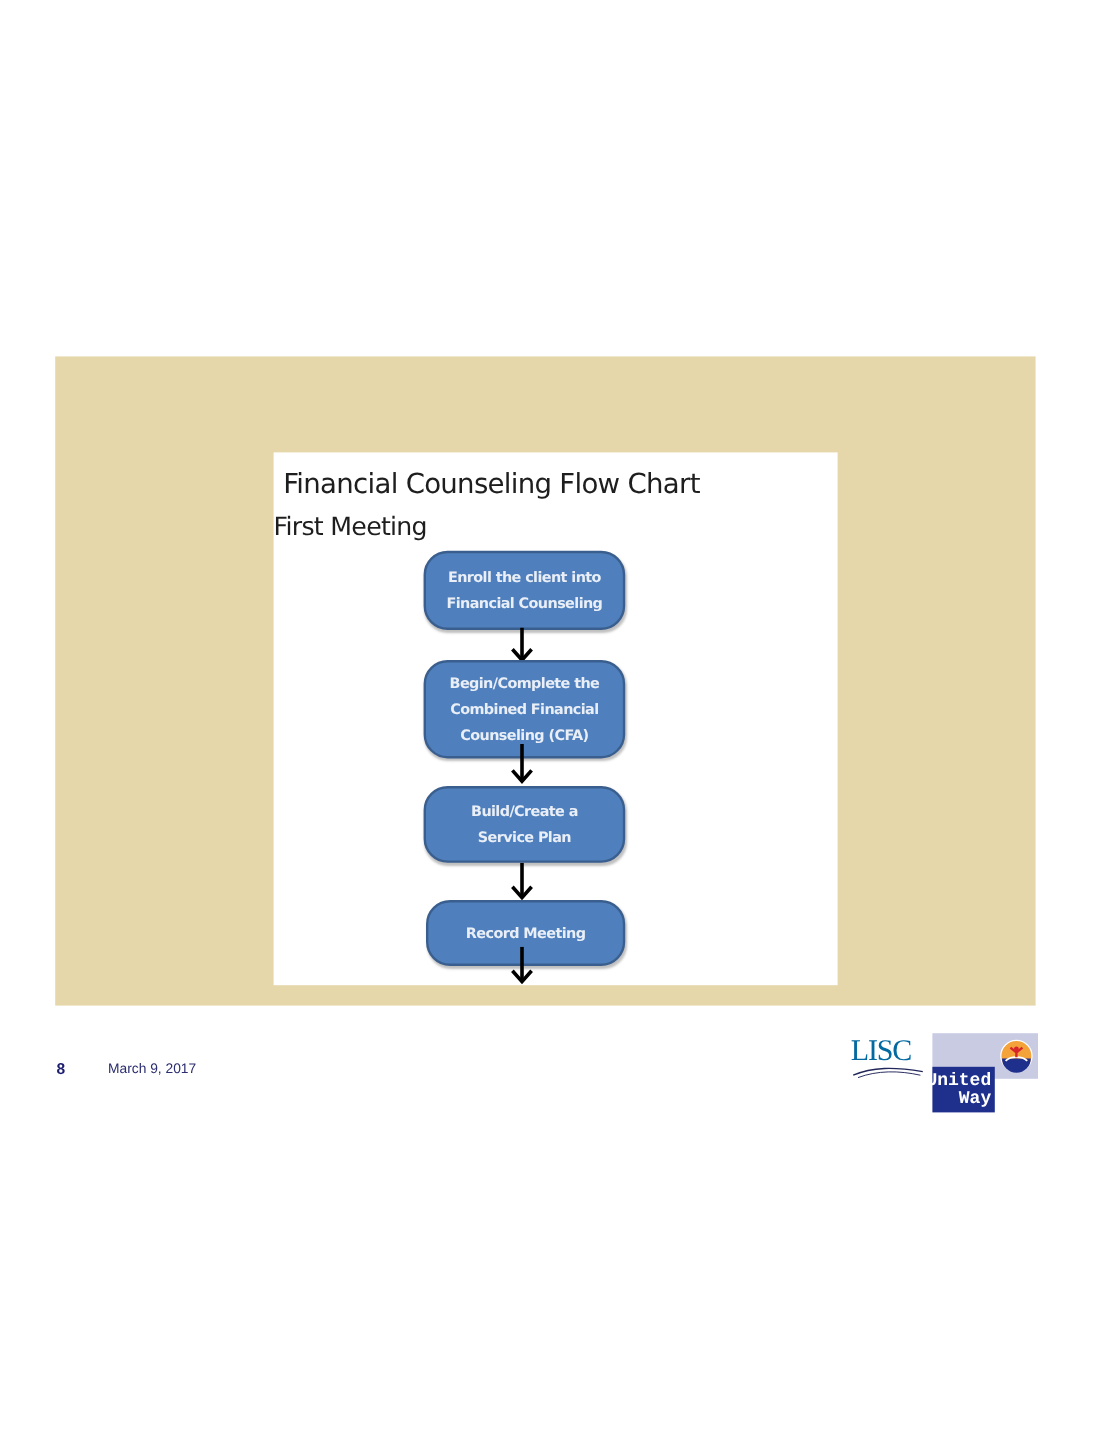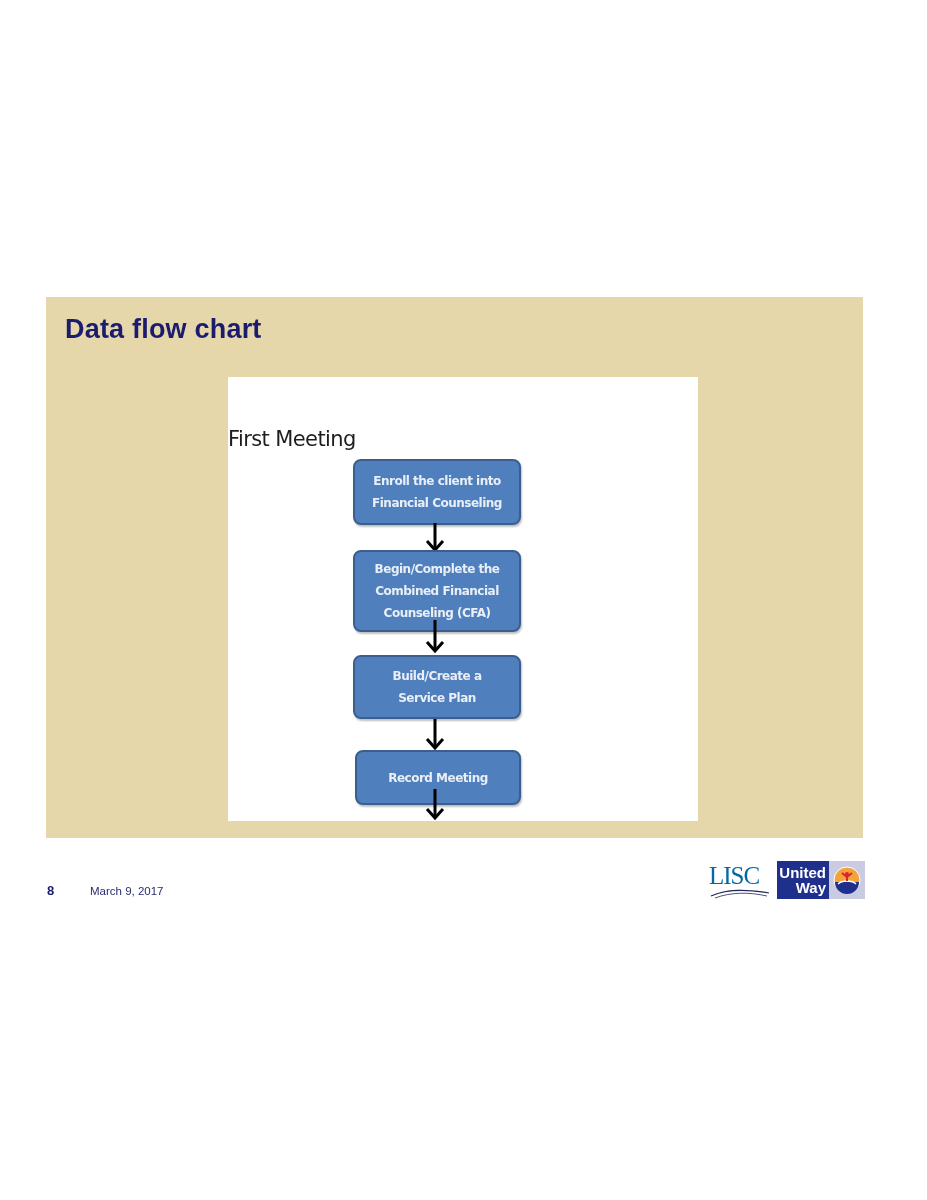--- a/index.html
+++ b/index.html
@@ -24,21 +24,21 @@
     position: absolute; left: 8px; top: 14px; margin: 0; white-space: nowrap;
     font-family: "DejaVu Sans", sans-serif; font-size: 23px; font-weight: normal; color: #1e1e1e;
     letter-spacing: -0.6px;
   }
   .fig-subtitle {
     position: absolute; left: 0; width: 412px; top: 50px; margin: 0;
     font-family: "DejaVu Sans", sans-serif; font-size: 21px; color: #1e1e1e; letter-spacing: -0.6px;
   }
   .step {
     position: absolute; box-sizing: border-box;
-    background: #4f80bd; border: 2px solid #3a5f8f; border-radius: 8px;
+    background: #4f80bd; border: 2px solid #3a5f8f; border-radius: 20px;
     color: #e9eef7; font-family: "DejaVu Sans", sans-serif; font-weight: bold; font-size: 12px;
     line-height: 22px; text-align: center; letter-spacing: -0.5px;
     display: flex; align-items: center; justify-content: center;
     box-shadow: 1px 2px 2px rgba(0,0,0,0.25);
   }
   .step span { display: block; }
   .arrow { position: absolute; width: 20px; }
   .arrow svg { display: block; }
   .footer-page {
     position: absolute; left: 47px; top: 883px; font-weight: bold; font-size: 13px; color: #1b1c6e;
@@ -52,32 +52,32 @@
   .lisc-text {
     position: absolute; left: 0; top: 0; font-family: "Liberation Serif", serif; font-size: 25px;
     color: #0369a1; letter-spacing: -1px;
   }
   .logo-uw {
     position: absolute; left: 777px; top: 861px; width: 88px; height: 38px;
     background: #c9cbe3; display: flex;
   }
   .uw-text {
     width: 52px; height: 38px; background: #1f2f8c; color: #ffffff;
-    font-family: Liberation Sans, sans-serif; font-weight: bold; font-size: 15px; line-height: 15px;
-    display: flex; flex-direction: column; justify-content: center; align-items: flex-end; padding-right: 3px; box-sizing: border-box;
+    font-family: Liberation Mono, monospace; font-weight: bold; font-size: 15px; line-height: 15px;
+    display: flex; flex-direction: column; justify-content: center; align-items: flex-end; padding-right: 3px; box-sizing: border-box; margin-top: 28px;
   }
   .uw-emblem { flex: 1; display: flex; align-items: center; justify-content: center; }
 </style>
 </head>
 <body>
 
 <div class="panel">
-  <h1 class="slide-title">Data flow chart</h1>
 
   <div class="figure">
+    <p class="fig-title">Financial Counseling Flow Chart</p>
     <p class="fig-subtitle">First Meeting</p>
 
     <div class="step" style="left:125px; top:82px; width:168px; height:66px;">
       <div>
         <span>Enroll the client into</span>
         <span>Financial Counseling</span>
       </div>
     </div>
     <div class="arrow" style="left:197px; top:146px;">
       <svg width="20" height="30" viewBox="0 0 20 30">

